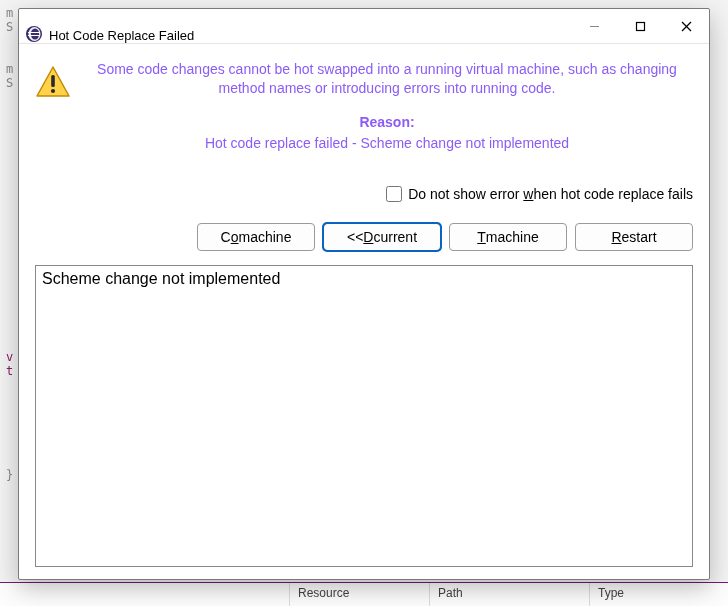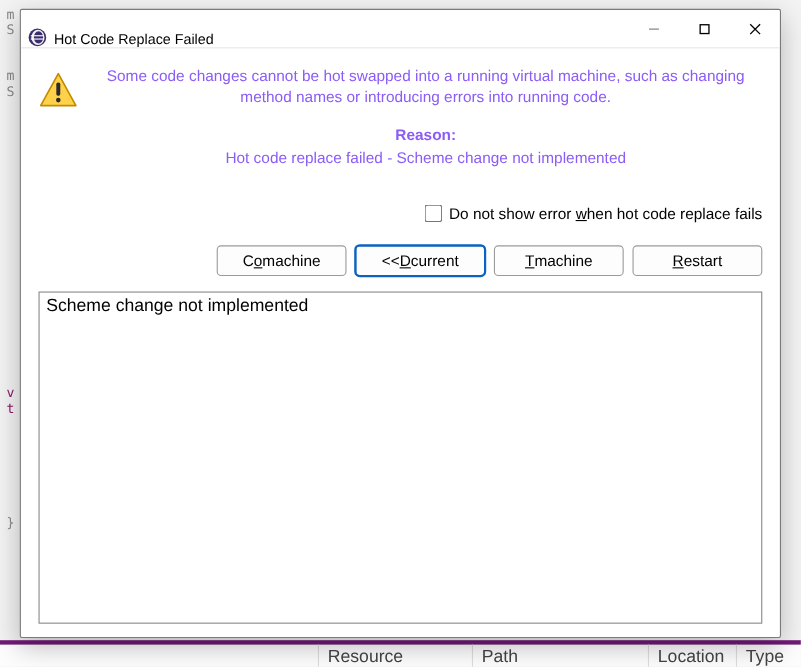--- a/index.html
+++ b/index.html
@@ -20,25 +20,25 @@
     font-family: Consolas, monospace;
     font-size: 12px;
     padding: 6px;
     pointer-events: none;
     user-select: none;
   }
   .bg-editor .kw { color: #8b1a6b; }
   .bg-bottom {
     position: absolute;
     left: 0; bottom: 0; width: 100%;
-    border-top: 4px solid #701a75;
+    border-top: 1px solid #701a75;
     background: #fdfdfd;
     height: 24px;
     display: flex;
-    font-size: 16px;
+    font-size: 12px;
     color: #444;
   }
   .bg-bottom .col {
     border-right: 1px solid #ddd;
     padding: 3px 8px;
     height: 100%;
   }
   .bg-bottom .spacer { flex: 0 0 290px; }
   .bg-bottom .c-resource { flex: 0 0 140px; }
   .bg-bottom .c-path { flex: 0 0 160px; }
@@ -172,21 +172,20 @@
   <div class="kw">v</div>
   <div class="kw">t</div>
   <div style="height:90px"></div>
   <div>}</div>
 </div>
 
 <div class="bg-bottom">
   <div class="col spacer"></div>
   <div class="col c-resource">Resource</div>
   <div class="col c-path">Path</div>
-  <div class="col c-location">Location</div>
   <div class="col c-type">Type</div>
 </div>
 
 <div class="dialog">
 
   <div class="titlebar">
     <span class="app-icon">
       <svg viewBox="0 0 18 18">
         <circle cx="9" cy="9" r="8" fill="#3b2d6b"></circle>
         <ellipse cx="9.5" cy="9" rx="6" ry="7" fill="#f0f0f0"></ellipse>

